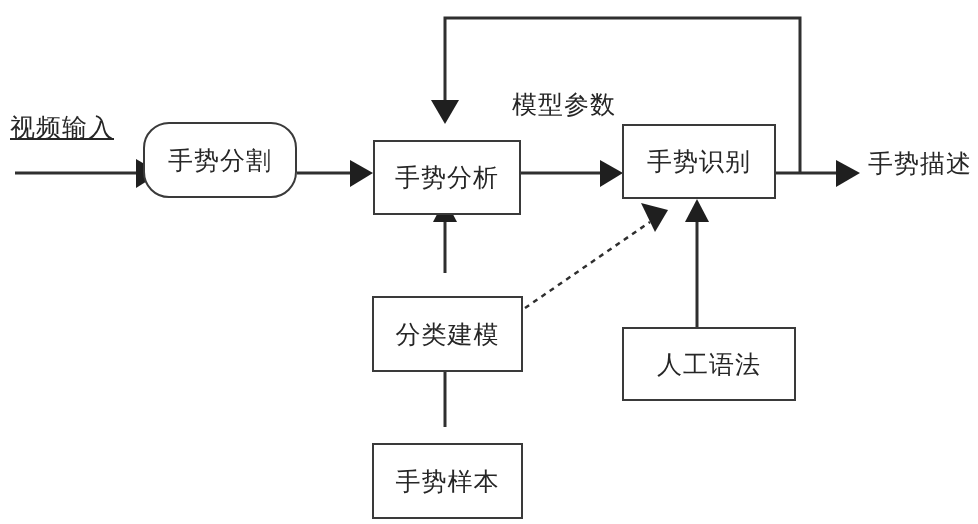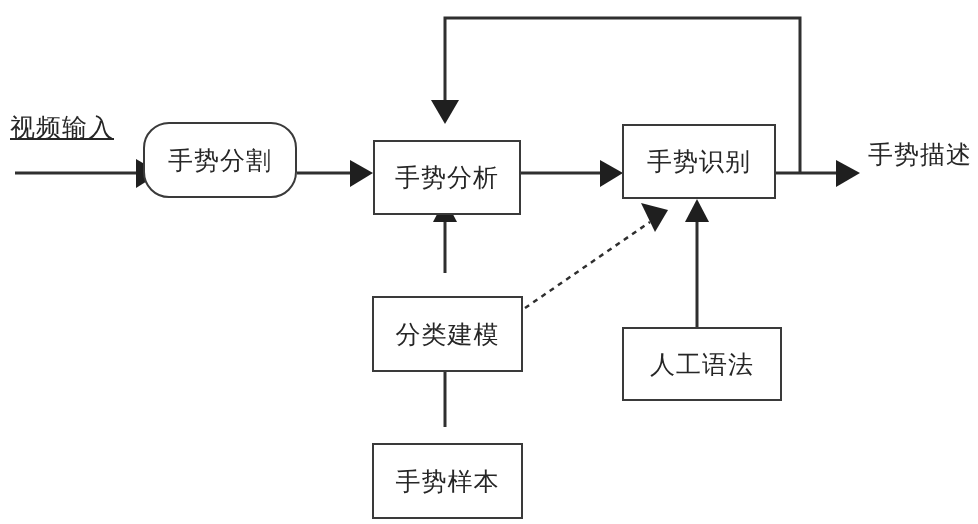--- a/index.html
+++ b/index.html
@@ -120,26 +120,27 @@
   </div>
 
   <div class="node" style="left:622px; top:124px; width:154px; height:75px;">
     <span>手势识别</span>
   </div>
 
   <div class="node" style="left:372px; top:273px; width:151px; height:76px;margin-top:23px;">
     <span>分类建模</span>
   </div>
 
-  <div class="node" style="left:622px; top:327px; width:160px; height:74px;">
+  <div class="node" style="left:622px; top:327px; width:174px; height:74px;">
     <span>人工语法</span>
   </div>
 
   <div class="node" style="left:372px; top:427px; width:151px; height:76px;margin-top:16px;">
     <span>手势样本</span>
   </div>
 
   <div class="free-label" style="left:10px; top:111px;text-decoration:underline;">视频输入</div>
 
+  <div class="free-label" style="left:512px; top:88px;">模型参数</div>
 
-  <div class="free-label" style="left:868px; top:138px;">手势描述</div>
+  <div class="free-label" style="left:868px; top:147px;">手势描述</div>
 
 </div>
 
 </body></html>

